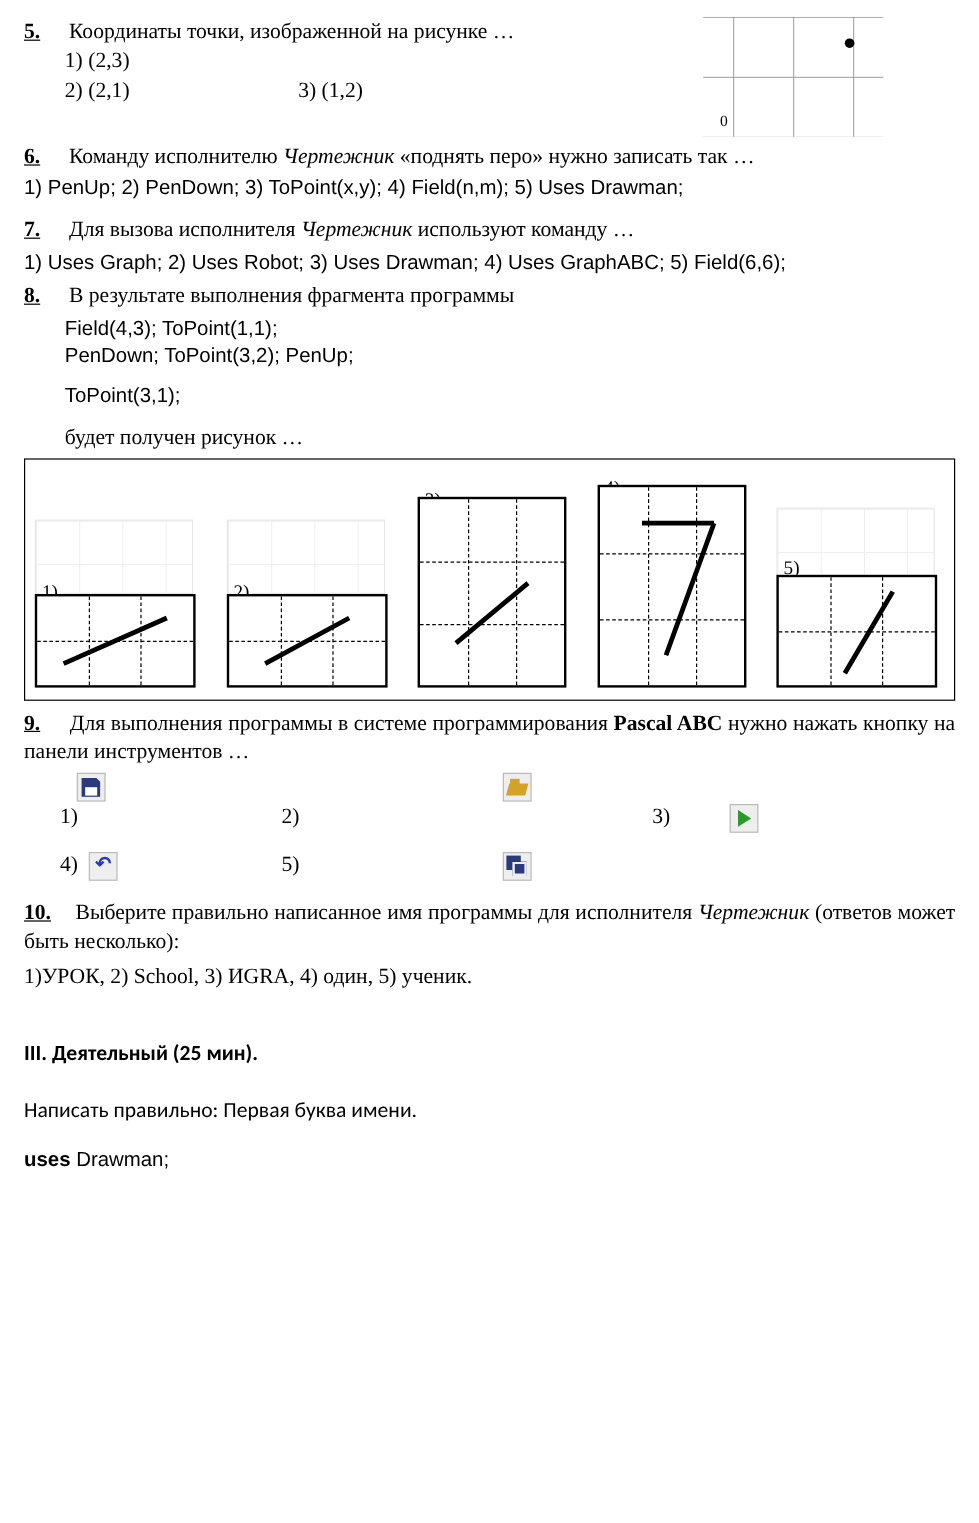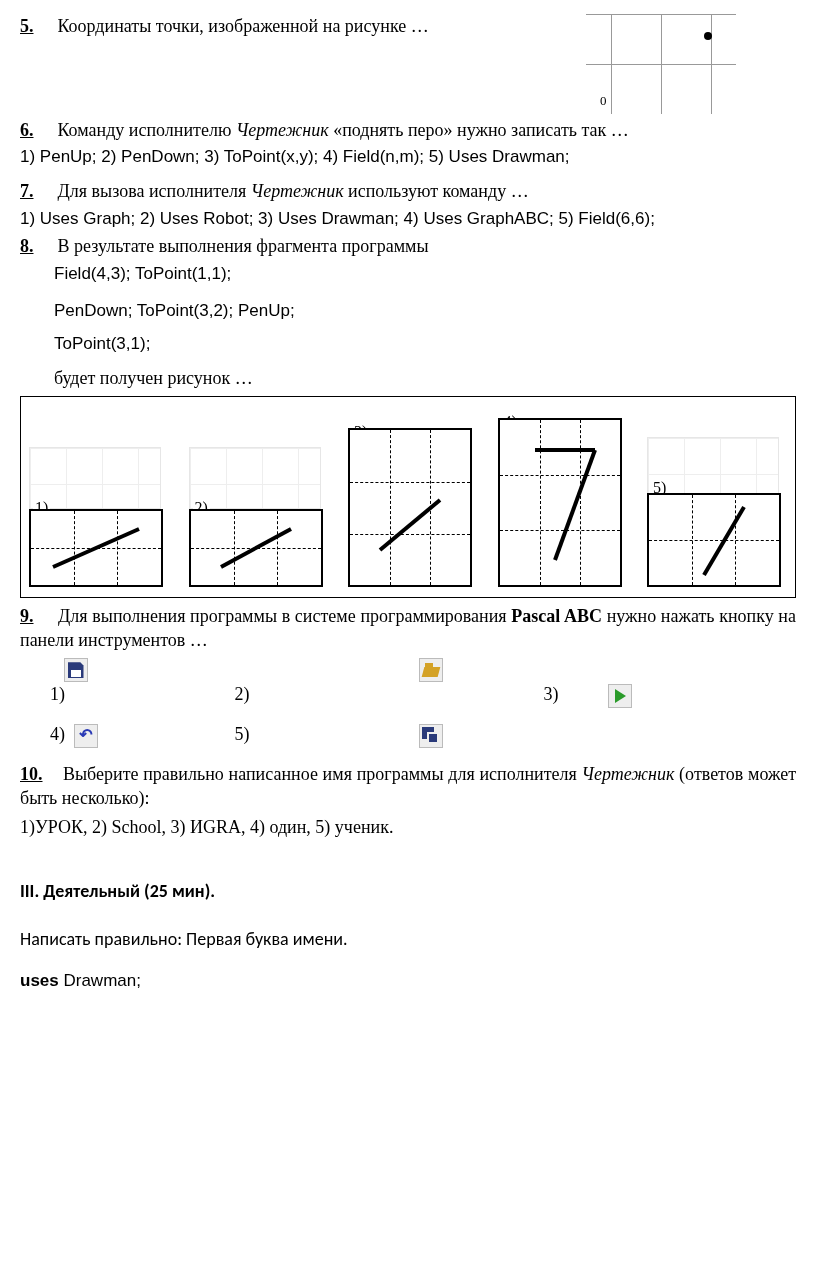--- a/index.html
+++ b/index.html
@@ -153,41 +153,46 @@
 </head>
 <body>
 
 <div class="para">
   <div class="coord-grid">
     <span class="origin-label">0</span>
     <span class="dot"></span>
   </div>
   <span class="qnum">5.</span>
   &nbsp;&nbsp;<span>Координаты точки, изображенной на рисунке …</span>
+  <div class="indent">1) (2,3)</div>
+  <div class="indent">
+    <span style="display:inline-block;width:190px">2) (2,1)</span>
+    <span>3) (1,2)</span>
+  </div>
 </div>
 <div class="clear"></div>
 
 <div class="para">
   <span class="qnum">6.</span>
   &nbsp;&nbsp;<span>Команду исполнителю </span><span class="bold-it">Чертежник</span><span> «поднять перо» нужно записать так …</span>
 </div>
 <div class="code">1) PenUp; 2) PenDown;   3) ToPoint(x,y); 4) Field(n,m); 5) Uses Drawman;</div>
 
 <div class="para" style="margin-top:10px">
   <span class="qnum">7.</span>
   &nbsp;&nbsp;<span>Для вызова исполнителя </span><span class="bold-it">Чертежник</span><span> используют команду …</span>
 </div>
 <div class="code">1) Uses Graph; 2) Uses Robot;   3) Uses Drawman; 4) Uses GraphABC; 5) Field(6,6);</div>
 
 <div class="para">
   <span class="qnum">8.</span>
   &nbsp;&nbsp;<span>В результате выполнения фрагмента программы</span>
 </div>
 <div class="code indent">Field(4,3);          ToPoint(1,1);</div>
-<div class="code indent" style="margin-top:14px">PenDown;    ToPoint(3,2);    PenUp;</div>
+<div class="code indent" style="margin-top:0">PenDown;    ToPoint(3,2);    PenUp;</div>
 <div class="code indent" style="margin-top:10px">ToPoint(3,1);</div>
 <div class="indent" style="margin-top:10px">будет получен рисунок …</div>
 
 <div class="fig-row">
 
   <div class="fig-cell" style="width:140px;height:140px">
     <div class="ghost" style="left:0;top:0;width:130px;height:60px"></div>
     <span class="fig-label" style="top:50px">1)</span>
     <div class="grid-box" style="position:absolute;left:0;bottom:0;width:130px;height:74px">
       <div class="dash-h" style="top:37px"></div>

